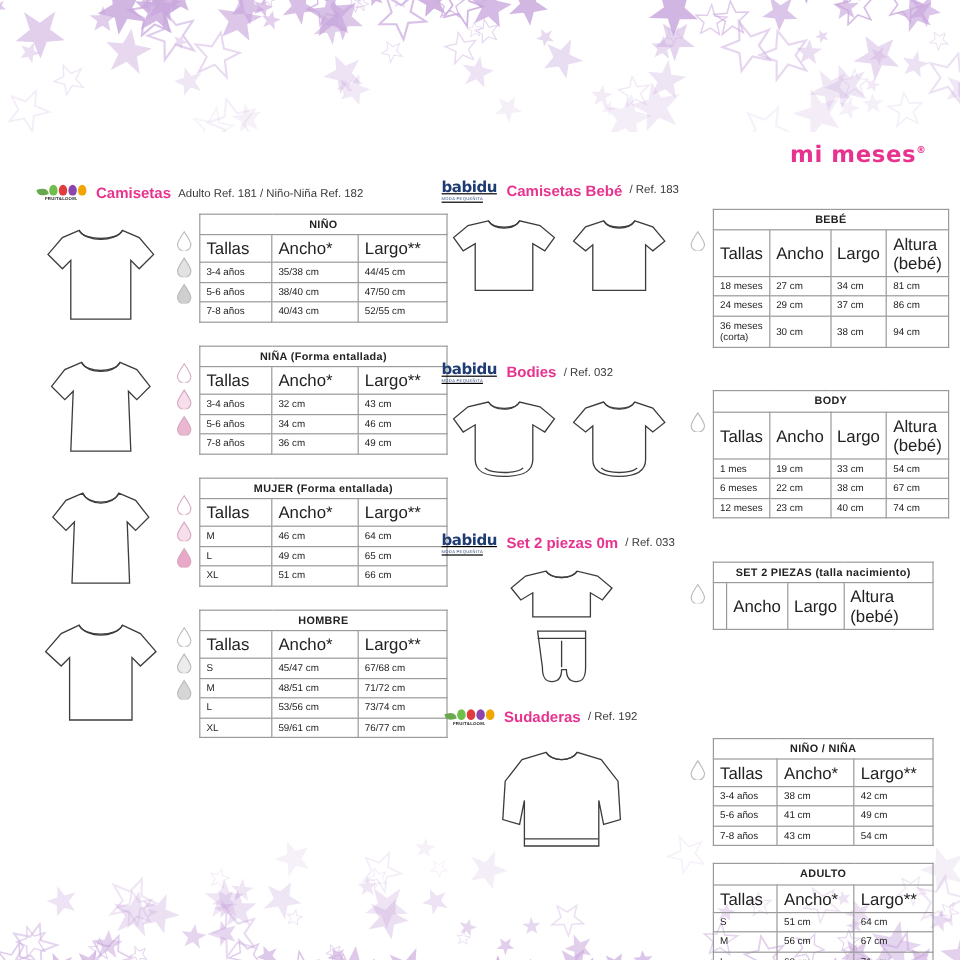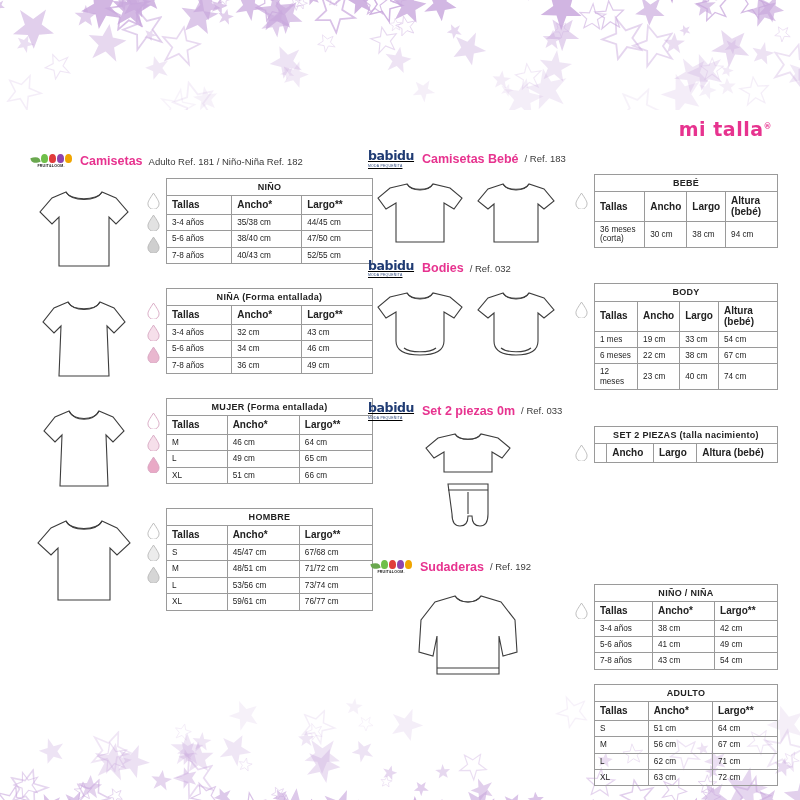--- a/index.html
+++ b/index.html
@@ -49,21 +49,21 @@
   .block { display:flex; align-items:flex-start; margin-bottom:14px; }
   .garment { width:112px; flex:0 0 112px; display:flex; justify-content:center; padding-top:4px; }
   .drops { width:26px; flex:0 0 26px; padding-top:14px; display:flex; flex-direction:column; align-items:center; gap:5px; }
   .drop { width:13px; height:17px; }
   .tablewrap { flex:1 1 auto; }
 
   
   table.sz { border-collapse:collapse; width:100%; font-size:8.2px; color:#222; }
   table.sz th, table.sz td { border:1px solid #9a9a9a; padding:3px 5px; text-align:left; line-height:1.15; }
   table.sz thead.title th { text-align:center; font-size:9px; font-weight:bold; letter-spacing:.3px; }
-  table.sz thead.cols th { font-weight:bold; font-size:10px; }
+  table.sz thead.cols th { font-weight:normal; font-size:14px; }
 
   
   .rtable { width:100%; }
 
   
   .draw { stroke:#3d3d3d; fill:#ffffff; stroke-width:1.1; }
   .draw-none { fill:none; }
 
   .rblock { display:flex; align-items:flex-start; margin-bottom:6px; }
   .rgarment { flex:0 0 200px; display:flex; justify-content:center; gap:4px; padding-top:2px; }
@@ -1022,21 +1022,21 @@
       </svg>
     </div>
     <div class="star" style="left: 478.8px; top: 108.41px; opacity: 0.780651; transform: rotate(170.687deg);">
       <svg width="20.62067901234568" height="20.62067901234568" viewBox="0 0 48 48">
         <path d="M24 2 L30 17 L46 18 L33 28 L38 44 L24 34 L10 44 L15 28 L2 18 L18 17 Z" fill="none" stroke="#c9a8dd" stroke-width="2"></path>
       </svg>
     </div>
   </div>
 
 <div class="brand-mipipo">
-  <span>mi talla</span><sup>®</sup>
+  <span>mi meses</span><sup>®</sup>
 </div>
 
 <div class="col-left">
 
   <div class="sec-head">
     <div class="logo-fruit">
       <div class="fruits">
         <div class="leaf"></div>
         <div class="f" style="background:#6fbf4a"></div>
         <div class="f" style="background:#e03c3c"></div>
@@ -1305,20 +1305,32 @@
         <thead class="cols">
             <tr>
           <th>Tallas</th>
           <th>Ancho</th>
           <th>Largo</th>
           <th>Altura (bebé)</th>
         </tr>
           </thead>
         <tbody>
           <tr>
+              <td>18 meses</td>
+              <td>27 cm</td>
+              <td>34 cm</td>
+              <td>81 cm</td>
+            </tr>
+          <tr>
+              <td>24 meses</td>
+              <td>29 cm</td>
+              <td>37 cm</td>
+              <td>86 cm</td>
+            </tr>
+          <tr>
               <td>36 meses (corta)</td>
               <td>30 cm</td>
               <td>38 cm</td>
               <td>94 cm</td>
             </tr>
         </tbody>
       </table>
     </div>
   </div>
 
@@ -1428,21 +1440,21 @@
           <th>Largo</th>
           <th>Altura (bebé)</th>
         </tr>
           </thead>
         <tbody>
         </tbody>
       </table>
     </div>
   </div>
 
-  <div class="sec-head" style="margin-top:20px;">
+  <div class="sec-head" style="margin-top:9px;">
     <div class="logo-fruit">
       <div class="fruits">
         <div class="leaf"></div>
         <div class="f" style="background:#6fbf4a"></div>
         <div class="f" style="background:#e03c3c"></div>
         <div class="f" style="background:#8e44ad"></div>
         <div class="f" style="background:#f0a500"></div>
       </div>
       <div class="cap">FRUIT&amp;LOOM.</div>
     </div>

